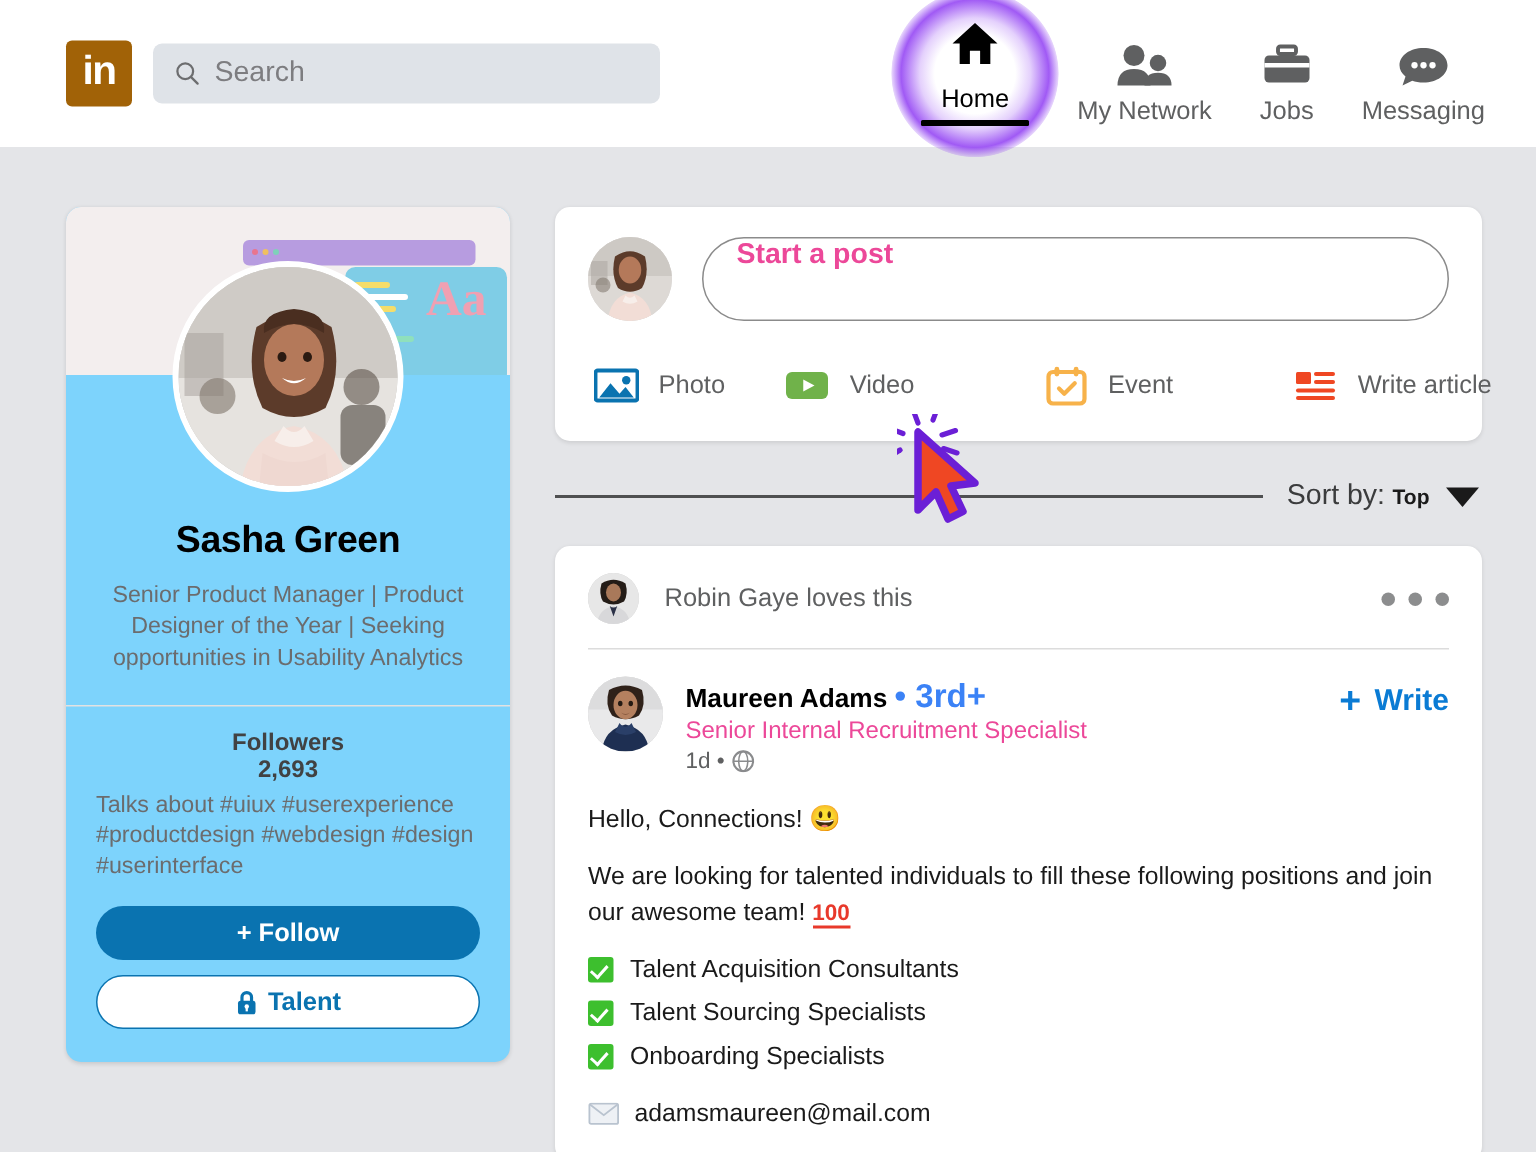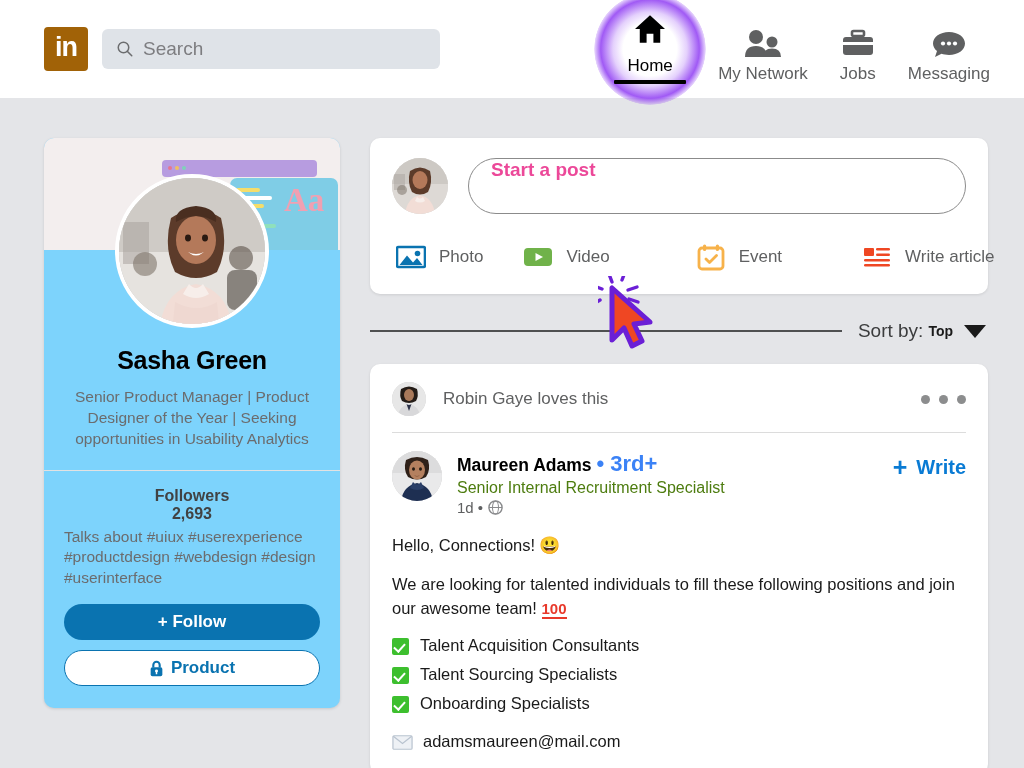--- a/index.html
+++ b/index.html
@@ -172,21 +172,21 @@
   .post-div { height: 1px; background: #dcdcdc; margin: 16px 0 0 0; }
 
   .post-head { display: flex; align-items: flex-start; margin-top: 18px; }
   .ph-avatar {
     width: 50px; height: 50px; border-radius: 50%; overflow: hidden;
     background: #c9c9c9; position: relative; flex: none;
   }
   .ph-info { margin-left: 15px; }
   .ph-name { font-size: 17.5px; font-weight: bold; color: #000; }
   .ph-deg { font-size: 22px; font-weight: bold; color: #3b82f6; }
-  .ph-role { font-size: 16px; color: #4d7c0f; margin-top: 2px; }
+  .ph-role { font-size: 16px; color: #ec4899; margin-top: 2px; }
   .ph-meta { font-size: 15px; color: #5f6061; margin-top: 2px; display: flex; align-items: center; }
   .globe-icon { width: 15px; height: 15px; margin-left: 5px; }
   .ph-follow {
     margin-left: auto; display: flex; align-items: center;
     color: #0a7bd4; font-size: 20px; font-weight: bold; cursor: pointer;
     padding-top: 4px;
   }
   .plus { font-size: 25px; margin-right: 9px; line-height: 1; }
 
   .post-body { margin-top: 18px; font-size: 16.5px; color: #1a1a1a; line-height: 1.45; }
@@ -338,21 +338,21 @@
 
     <div class="btns">
       <div class="btn btn-follow">+ Follow</div>
       <div class="btn btn-message">
         <svg class="lock-icon" viewBox="0 0 14 16">
           <path d="M4 7 V4.6 a3 3 0 0 1 6 0 V7" fill="none" stroke="#0a73b0" stroke-width="2"></path>
           <rect x="1.5" y="6.8" width="11" height="8.4" rx="1.6" fill="#0a73b0"></rect>
           <circle cx="7" cy="10.4" r="1.4" fill="#fff"></circle>
           <rect x="6.3" y="10.4" width="1.4" height="3" fill="#fff"></rect>
         </svg>
-        <span>Product</span>
+        <span>Talent</span>
       </div>
     </div>
   </div>
 
   <div class="main">
 
     <div class="composer">
       <div class="comp-top">
         <div class="comp-avatar">
           <svg viewBox="0 0 56 56" width="56" height="56">

